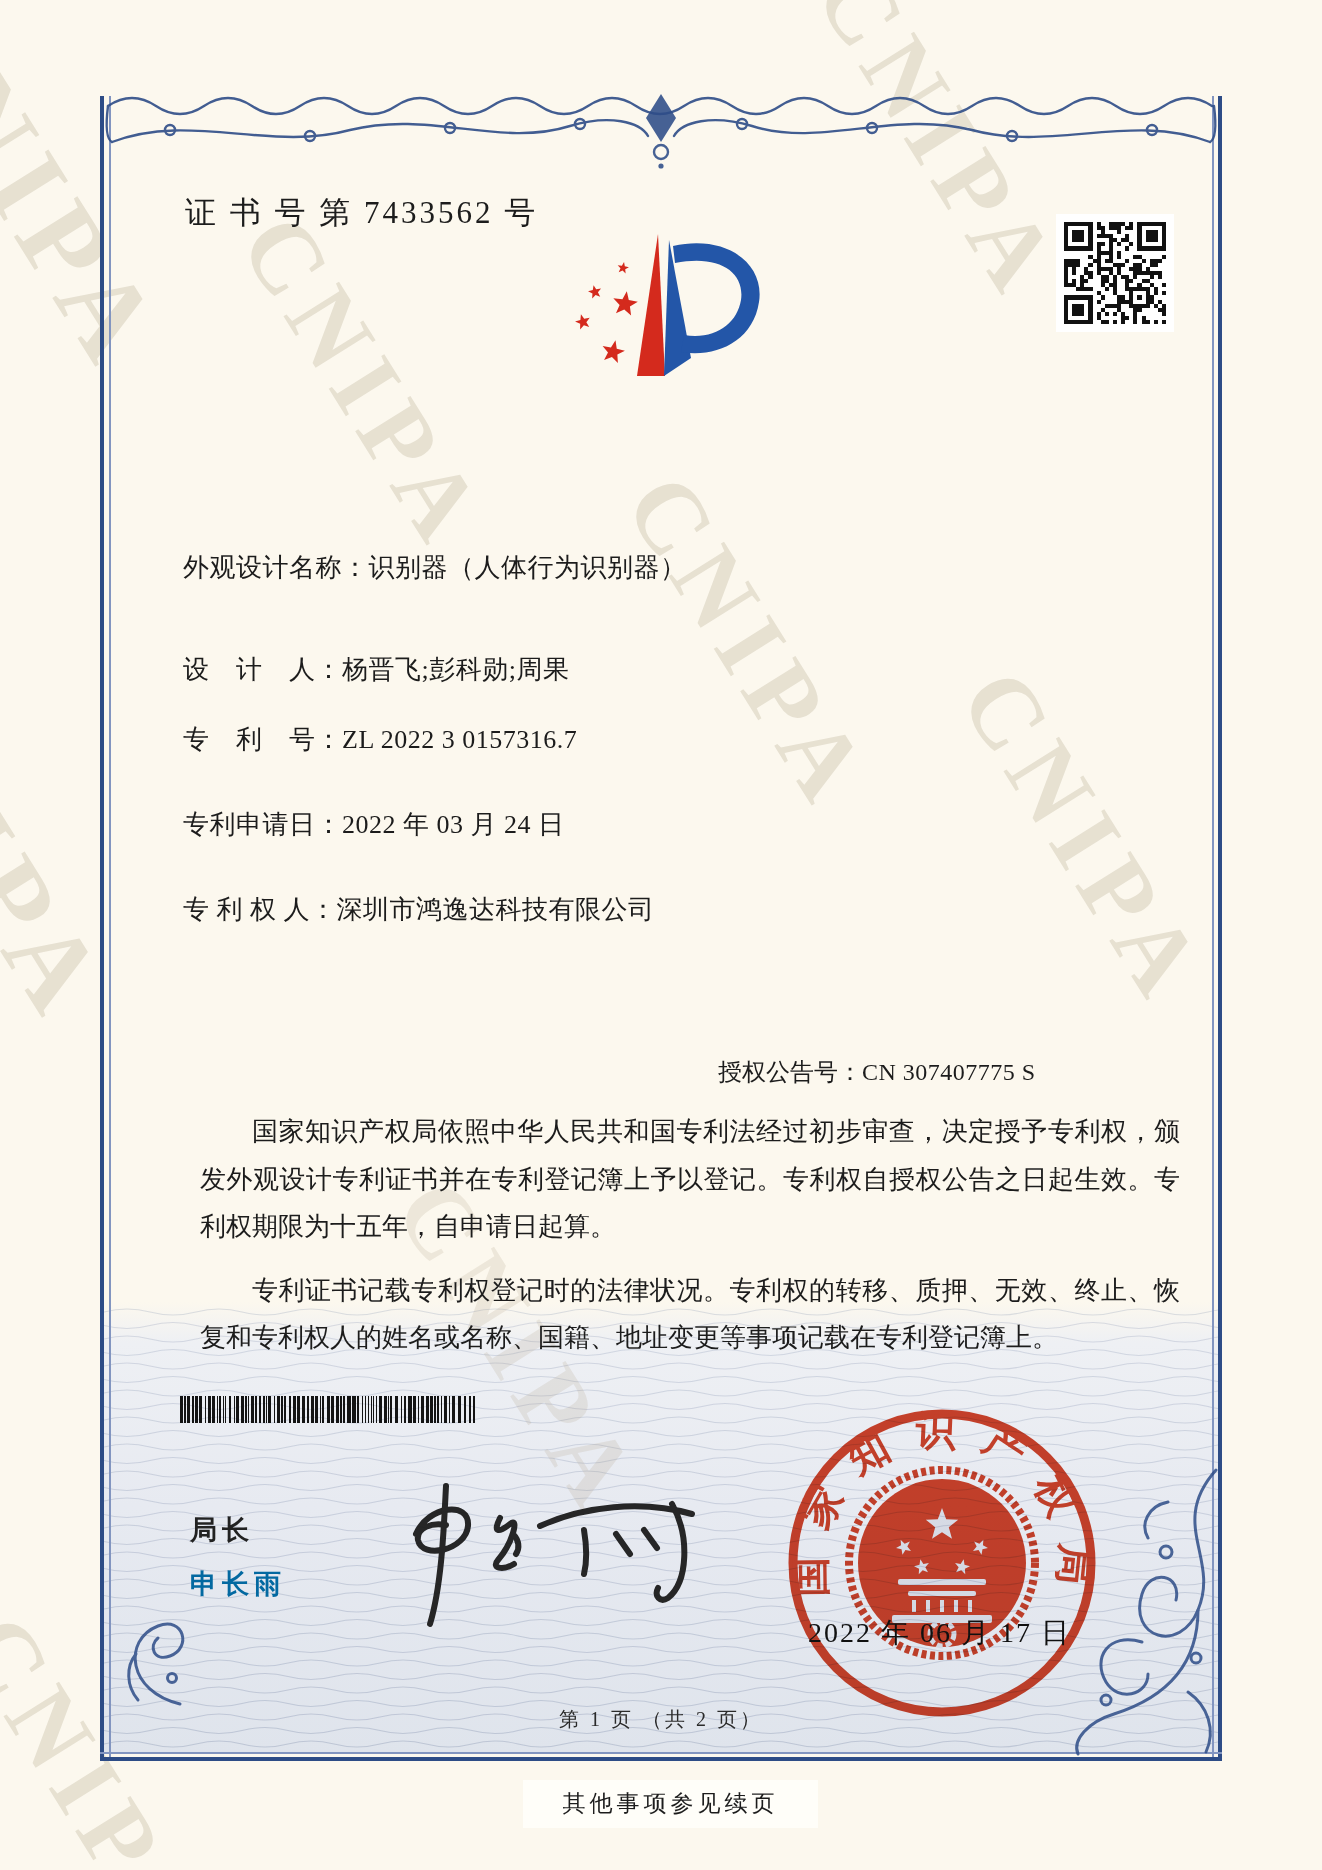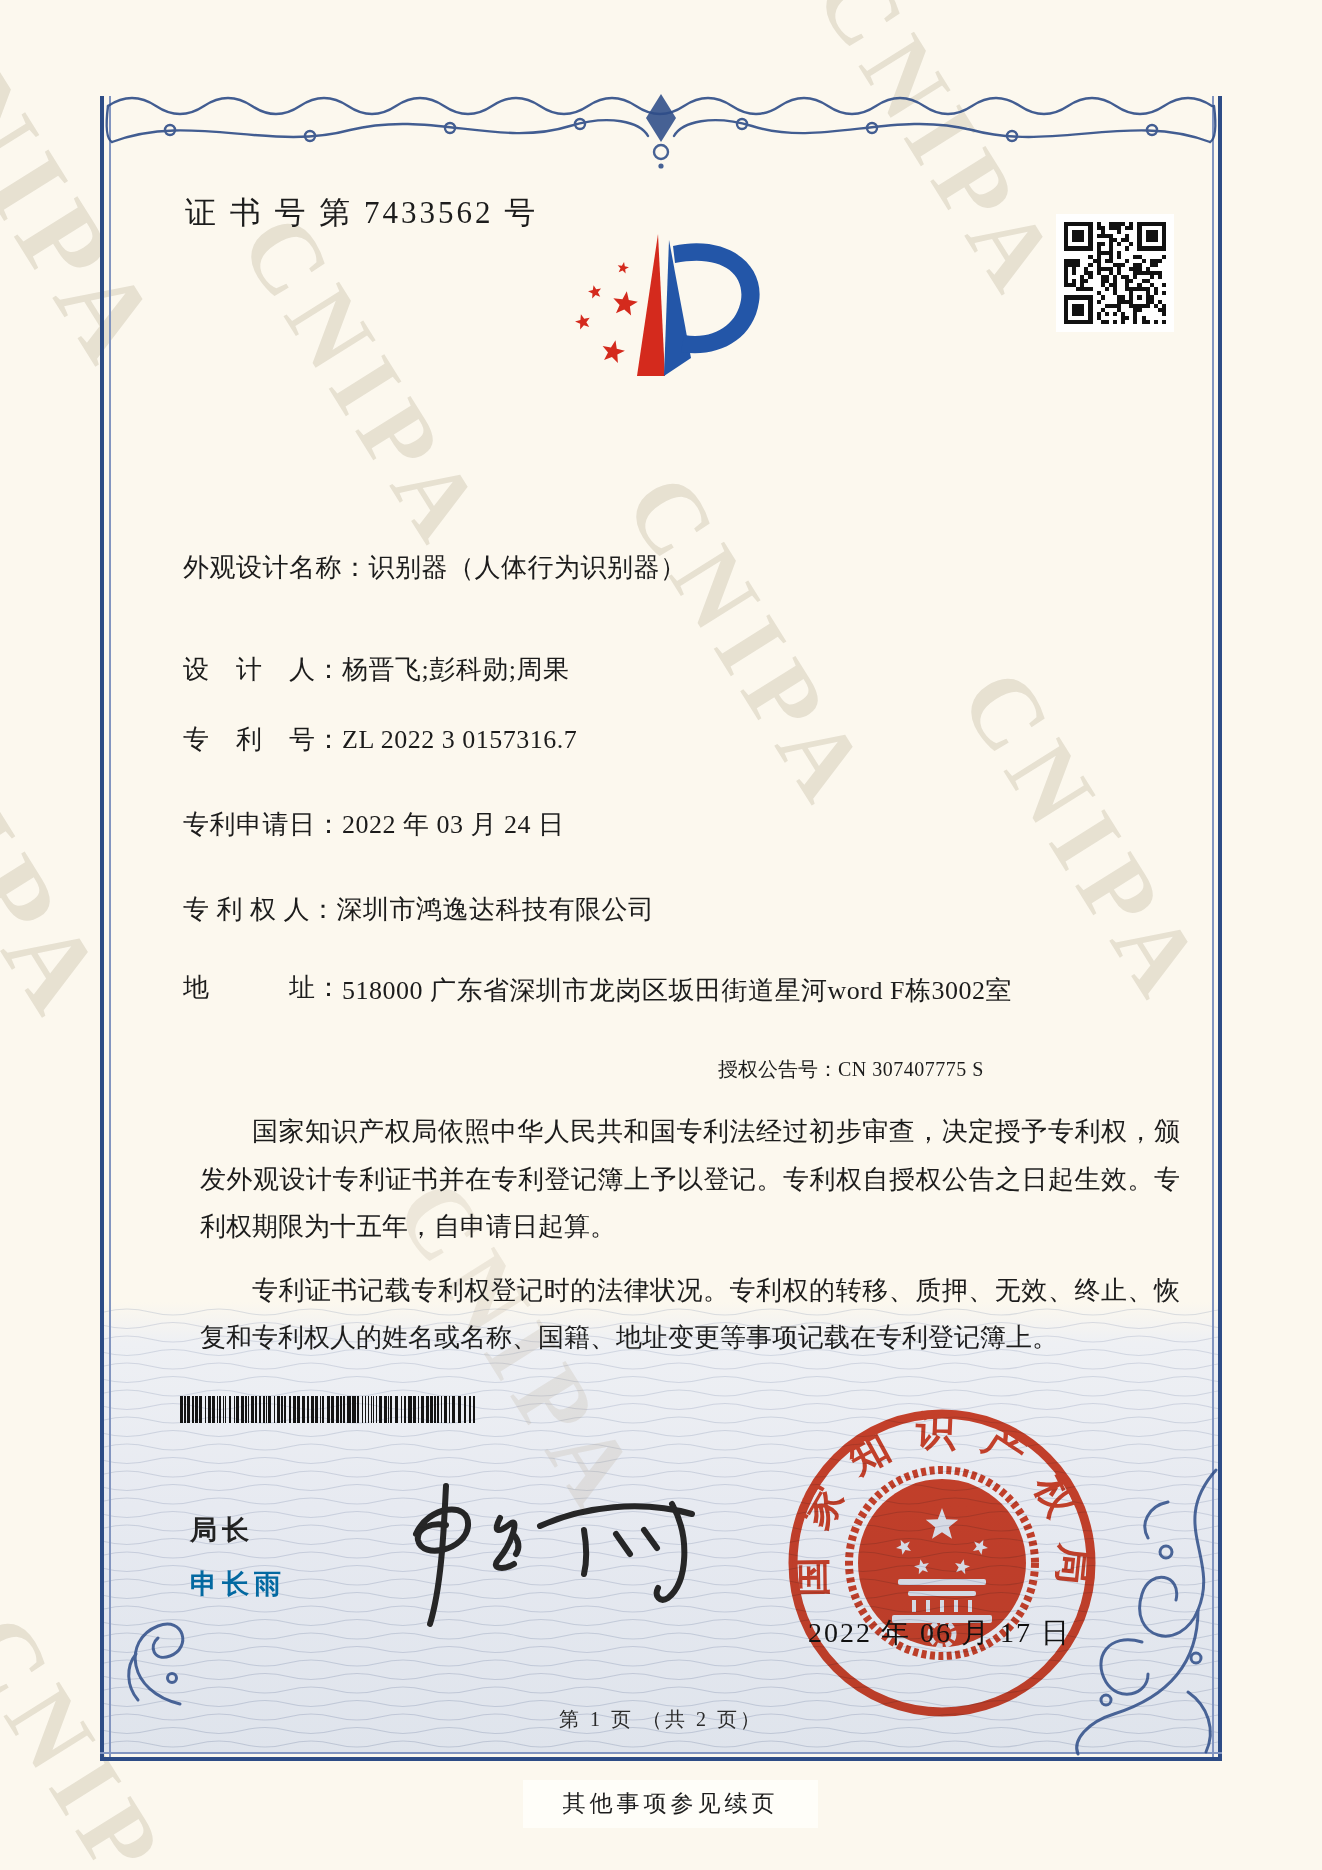--- a/index.html
+++ b/index.html
@@ -40,21 +40,21 @@
   .qr{position:absolute;z-index:4;left:1056px;top:214px;width:118px;height:118px;background:#ffffff;
       display:flex;align-items:center;justify-content:center;}
   .qr svg{width:102px;height:102px;}
   .title{position:absolute;z-index:4;left:0;width:1322px;top:338px;text-align:center;
          font-size:48px;font-weight:bold;letter-spacing:9px;}
   
   .frow{position:absolute;z-index:4;left:183px;font-size:26px;white-space:nowrap;}
   .frow .flabel{letter-spacing:0.5px;}
   .fvalue{letter-spacing:0.5px;}
   .fvalue.wrap{white-space:normal;display:inline-block;width:705px;vertical-align:top;line-height:42px;}
-  .frow2{position:absolute;z-index:4;left:718px;font-size:20px;white-space:nowrap;}
+  .frow2{position:absolute;z-index:4;left:718px;font-size:24px;white-space:nowrap;}
   
   .bodytext{position:absolute;z-index:4;left:184px;top:1092px;width:1012px;
             font-size:26px;line-height:47.5px;text-align:justify;}
   .bodytext p{margin:16px;text-indent:2em;}
   
   .barcode{position:absolute;z-index:4;left:180px;top:1396px;width:296px;height:27px;}
   .signer-title{position:absolute;z-index:4;left:190px;top:1512px;
      font-family:"Liberation Sans","DejaVu Sans",sans-serif;font-size:27px;font-weight:600;letter-spacing:5px;color:#222;}
   .signer-name{position:absolute;z-index:4;left:190px;top:1566px;
      font-family:"Liberation Sans","DejaVu Sans",sans-serif;font-size:27px;font-weight:600;letter-spacing:5px;color:#0369a1;}
@@ -404,23 +404,20 @@
   </div>
   <div class="frow" style="top:722px">
     <span class="flabel">专　利　号：</span><span class="fvalue">ZL 2022 3 0157316.7</span>
   </div>
   <div class="frow" style="top:807px">
     <span class="flabel">专利申请日：</span><span class="fvalue">2022 年 03 月 24 日</span>
   </div>
   <div class="frow" style="top:892px">
     <span class="flabel">专 利 权 人：</span><span class="fvalue">深圳市鸿逸达科技有限公司</span>
   </div>
-  <div class="frow" style="top:970px">
-    <span class="flabel">地　　　址：</span><span class="fvalue wrap">518000 广东省深圳市龙岗区坂田街道星河word F栋3002室</span>
-  </div>
   <div class="frow2" style="top:1056px">
     <span class="flabel">授权公告号：</span><span class="fvalue">CN 307407775 S</span>
   </div>
 
   <div class="bodytext">
     <p>国家知识产权局依照中华人民共和国专利法经过初步审查，决定授予专利权，颁发外观设计专利证书并在专利登记簿上予以登记。专利权自授权公告之日起生效。专利权期限为十五年，自申请日起算。</p>
     <p>专利证书记载专利权登记时的法律状况。专利权的转移、质押、无效、终止、恢复和专利权人的姓名或名称、国籍、地址变更等事项记载在专利登记簿上。</p>
   </div>
 
   <svg class="barcode" id="barcodeSvg" viewBox="0 0 296 27" preserveAspectRatio="none">

